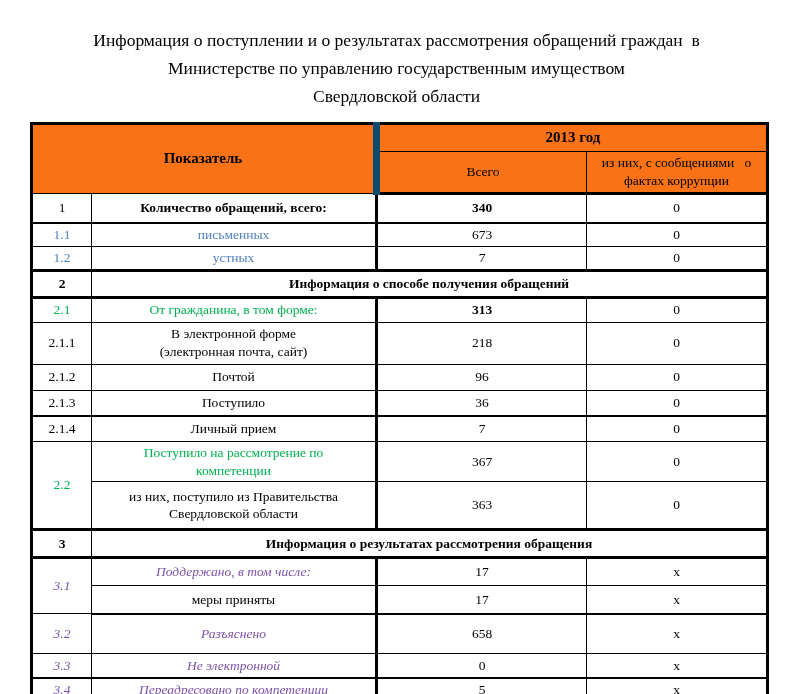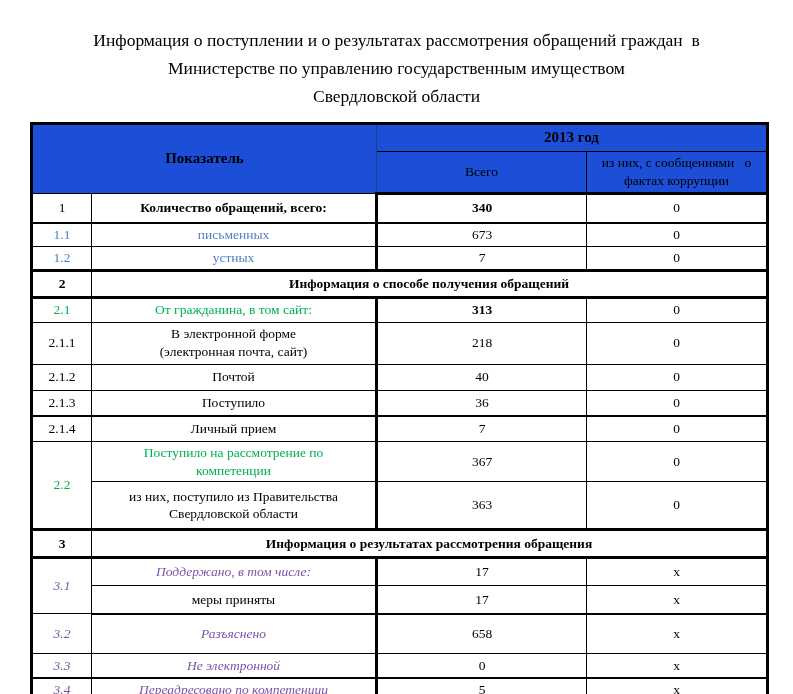--- a/index.html
+++ b/index.html
@@ -38,24 +38,24 @@
     border: 1px solid #000;
     vertical-align: middle;
     text-align: center;
     font-size: 13.5px;
     font-weight: normal;
     padding: 2px 5px;
     line-height: 1.32;
   }
 
   
-  .hdr { background: #1d4ed8; }
+  .hdr { background: #f97316; }
   th.indicator {
     font-size: 15px; font-weight: bold;
-    border-right: 1px solid #0c4a6e;
+    border-right: 7px solid #0c4a6e;
   }
   th.year { font-size: 15px; font-weight: bold; }
   tr.hdr-bottom th { border-bottom: 3px solid #000; }
 
   
   .vdiv { border-right: 3px solid #000; }
 
   
   tr.sec td {
     font-weight: bold;
@@ -123,35 +123,35 @@
       <td>0</td>
     </tr>
 
     <tr class="sec" style="height:27px;">
       <td>2</td>
       <td colspan="3">Информация о способе получения обращений</td>
     </tr>
 
     <tr style="height:25px;">
       <td class="c-green">2.1</td>
-      <td class="vdiv lbl c-green">От гражданина, в том сайт:</td>
+      <td class="vdiv lbl c-green">От гражданина, в том форме:</td>
       <td class="bold">313</td>
       <td>0</td>
     </tr>
     <tr style="height:42px;">
       <td>2.1.1</td>
       <td class="vdiv lbl">В электронной форме
 (электронная почта, сайт)</td>
       <td>218</td>
       <td>0</td>
     </tr>
     <tr style="height:26px;">
       <td>2.1.2</td>
       <td class="vdiv lbl">Почтой</td>
-      <td>40</td>
+      <td>96</td>
       <td>0</td>
     </tr>
     <tr class="bb2" style="height:26px;">
       <td>2.1.3</td>
       <td class="vdiv lbl">Поступило</td>
       <td>36</td>
       <td>0</td>
     </tr>
     <tr style="height:25px;">
       <td>2.1.4</td>

